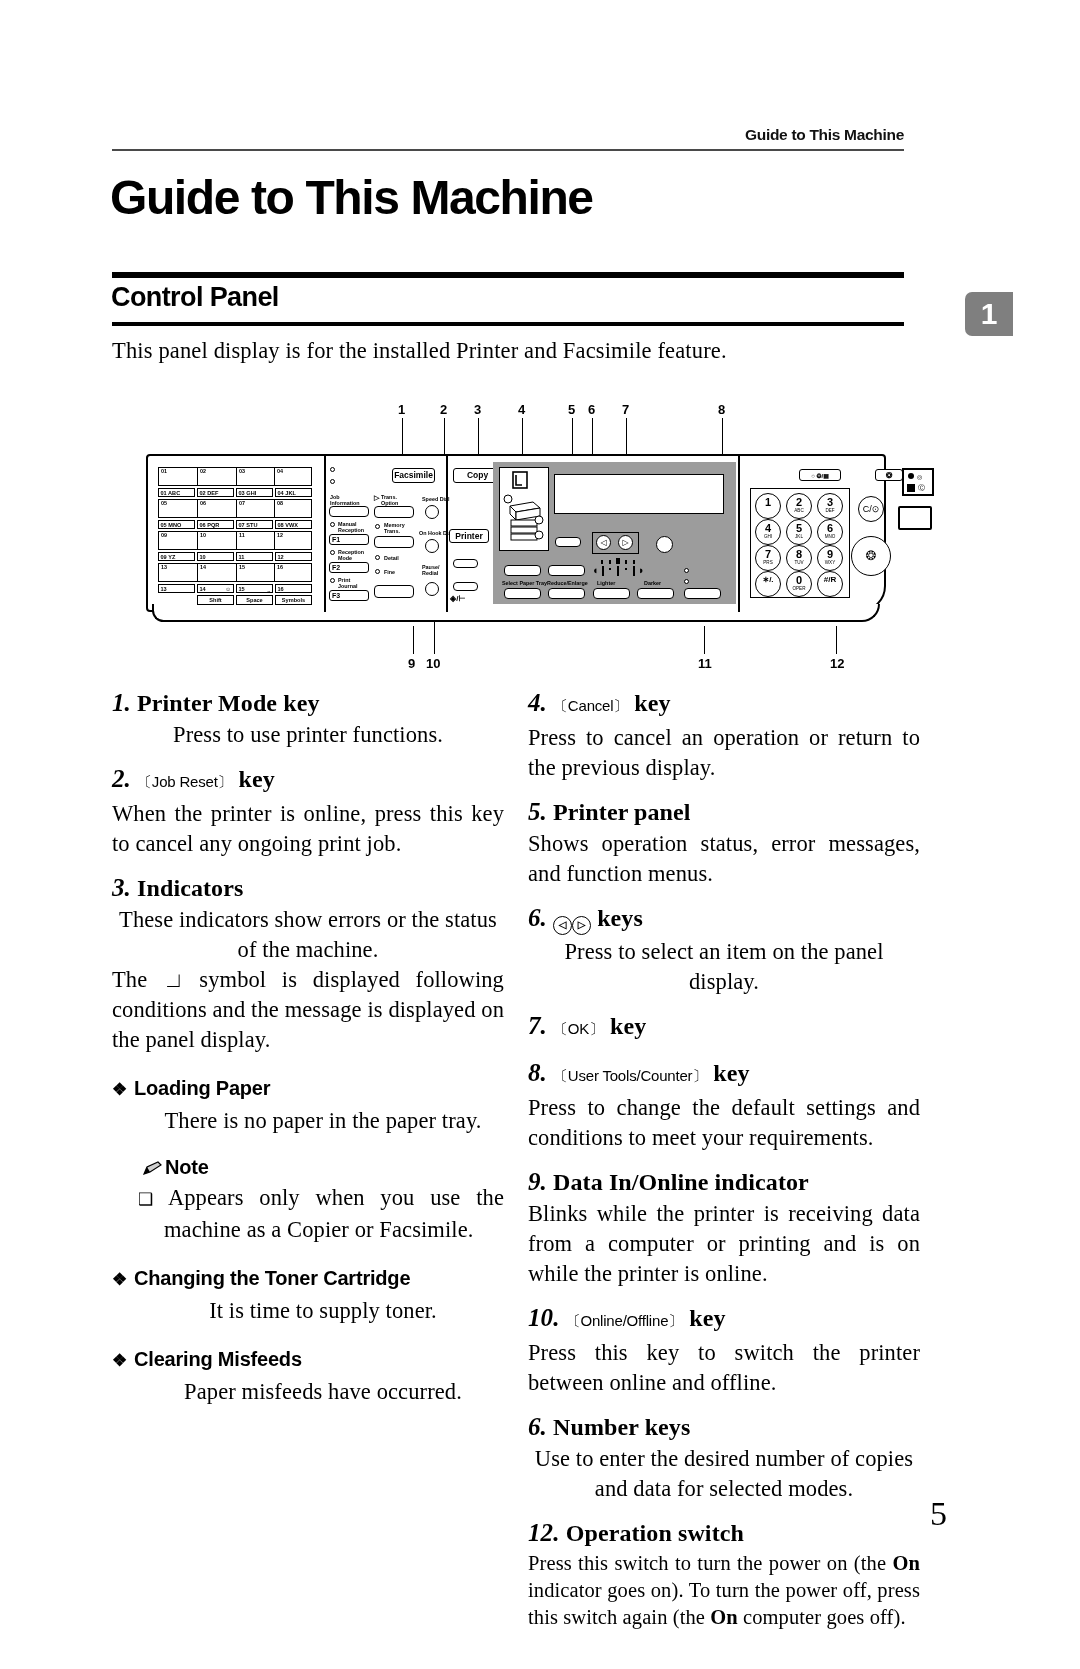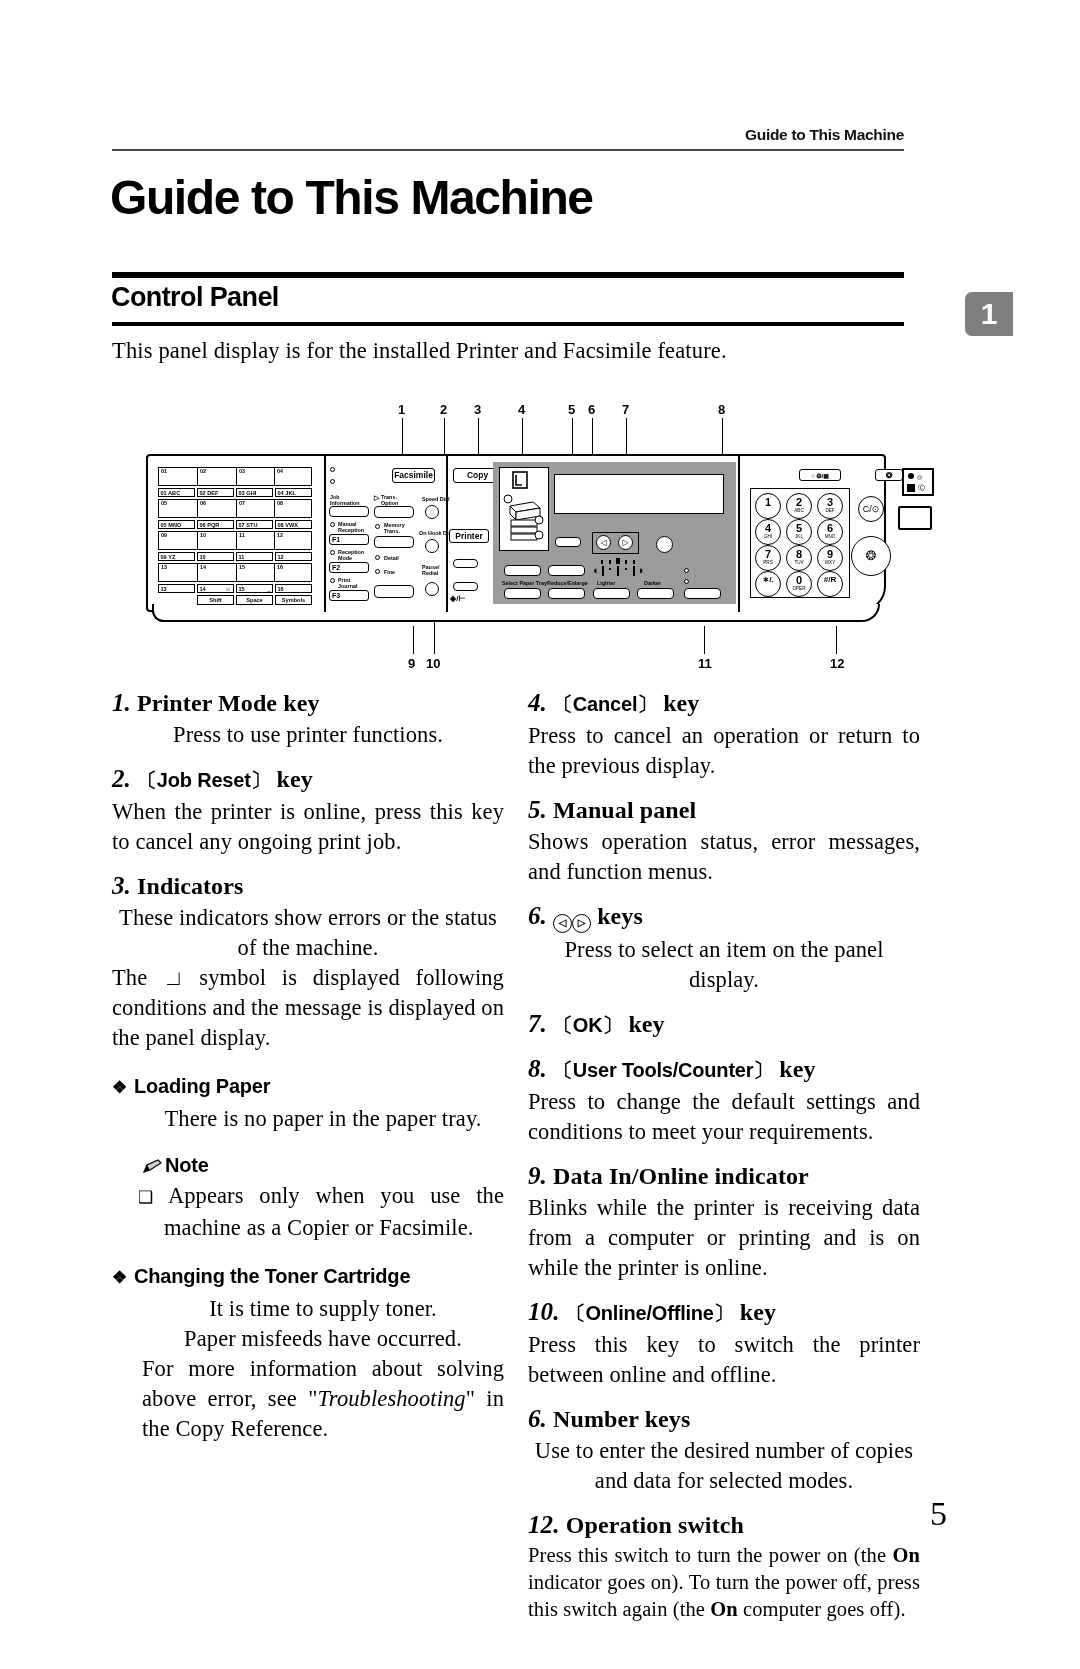--- a/index.html
+++ b/index.html
@@ -330,22 +330,22 @@
     font-family: "Liberation Serif", serif;
     font-weight: bold;
     font-size: 24px;
     margin: 14px 0 2px 0;
     letter-spacing: 0.1px;
   }
   .item-head:first-child { margin-top: 0; }
   .num { font-style: italic; font-weight: bold; font-size: 25px; }
   .keycap {
     font-family: "Liberation Sans", sans-serif;
-    font-weight: bold;
-    font-size: 20px;
+    font-weight: normal;
+    font-size: 15px;
     letter-spacing: -0.2px;
   }
   .para {
     margin: 0 0 0 0;
     text-align: justify;
     letter-spacing: 0.1px;
   }
   .para.nj { text-align: center; }
 
   .bullet-head {
@@ -829,39 +829,39 @@
     <p class="para note-item">
       <span class="sq">❑</span>
       <span>Appears only when you use the machine as a Copier or Facsimile.</span>
     </p>
 
     <div class="bullet-head">
       <span class="dia">❖</span><span>Changing the Toner Cartridge</span>
     </div>
     <p class="para sub nj">It is time to supply toner.</p>
 
+    <div class="bullet-head">
+      <span class="dia">❖</span><span>Clearing Misfeeds</span>
+    </div>
     <p class="para sub nj">Paper misfeeds have occurred.</p>
 
-    <p class="para ref-body">
-      <span>For more information about solving above error, see "</span><span class="it">Troubleshooting</span><span>" in the Copy Reference.</span>
-    </p>
   </div>
 
   <div class="col col-right">
 
     <div class="item-head">
       <span class="num">4.</span>
       <span class="keycap">〔Cancel〕</span>
       <span>key</span>
     </div>
     <p class="para">Press to cancel an operation or return to the previous display.</p>
 
     <div class="item-head">
       <span class="num">5.</span>
-      <span>Manual panel</span>
+      <span>Printer panel</span>
     </div>
     <p class="para">Shows operation status, error messages, and function menus.</p>
 
     <div class="item-head">
       <span class="num">6.</span>
       <span class="inline-arrow">◁</span><span class="inline-arrow">▷</span>
       <span>keys</span>
     </div>
     <p class="para nj">Press to select an item on the panel display.</p>
 

